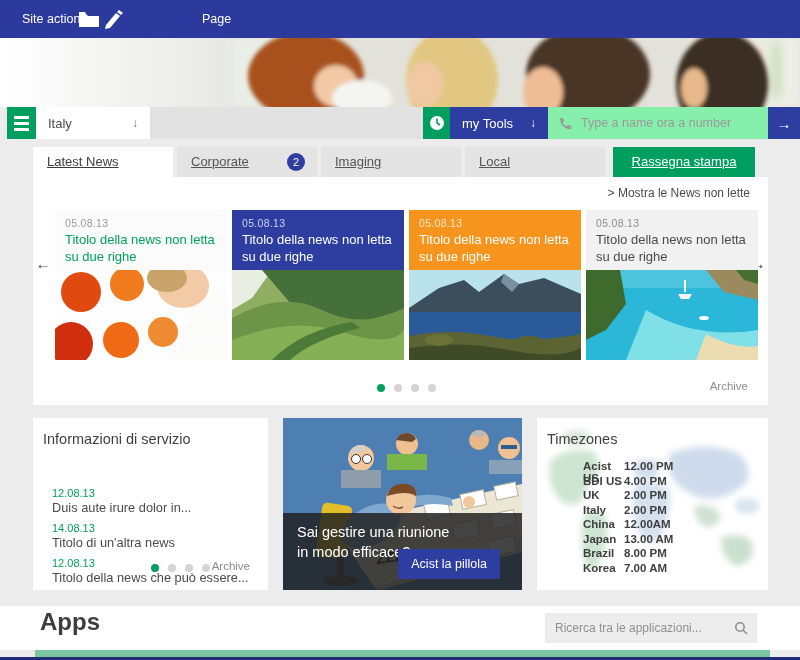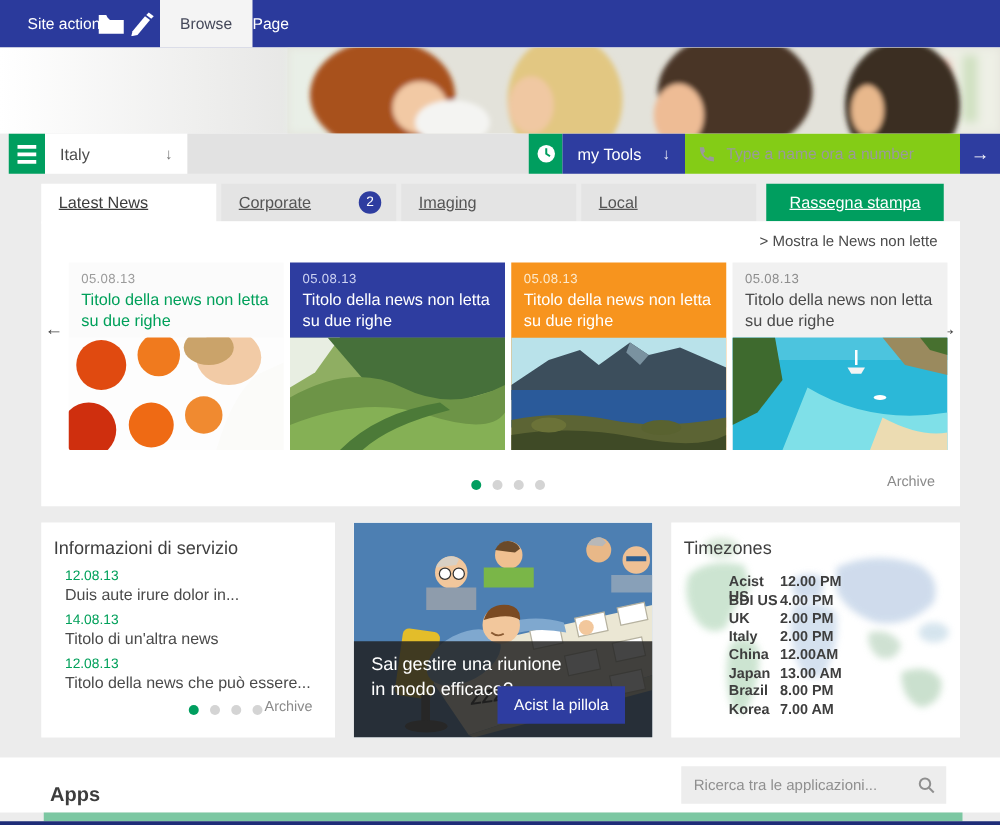--- a/index.html
+++ b/index.html
@@ -18,21 +18,21 @@
   .banner { position:absolute; left:0; top:38px; width:800px; height:69px; overflow:hidden; background:#f2f2f2; }
 
   
   .navrow { position:absolute; left:0; top:107px; width:800px; height:32px; }
   .hamburger { position:absolute; left:7px; top:0; width:29px; height:32px; background:#009e5f; cursor:pointer; display:flex; flex-direction:column; justify-content:center; align-items:center; gap:3px; }
   .hamburger span { display:block; width:15px; height:3px; background:#fff; }
   .loc-dd { position:absolute; left:36px; top:0; width:114px; height:32px; background:#fff; display:flex; align-items:center; justify-content:space-between; padding:0 12px; font-size:13px; color:#4c4c4c; cursor:pointer; }
   .nav-fill { position:absolute; left:150px; top:0; width:273px; height:32px; background:#e2e2e2; }
   .clock-btn { position:absolute; left:423px; top:0; width:27px; height:32px; background:#009e5f; cursor:pointer; display:flex; align-items:center; justify-content:center; }
   .tools-dd { position:absolute; left:450px; top:0; width:98px; height:32px; background:#2e3da0; color:#fff; display:flex; align-items:center; justify-content:space-between; padding:0 12px; font-size:13px; cursor:pointer; }
-  .dial { position:absolute; left:548px; top:0; width:220px; height:32px; background:#84cc16; display:flex; align-items:center; }
+  .dial { position:absolute; left:548px; top:0; width:220px; height:32px; background:#86efac; display:flex; align-items:center; }
   .dial svg { margin-left:10px; }
   .dial input { flex:1; border:0; background:transparent; outline:none; font-size:12.5px; color:#555; padding:0 8px; font-family:"Liberation Sans",sans-serif; }
   .dial input::placeholder { color:#9a9a9a; }
   .go-btn { position:absolute; left:768px; top:0; width:32px; height:32px; background:#2e3da0; color:#fff; border:0; font-size:15px; cursor:pointer; }
 
   
   .tabrow { position:absolute; left:0; top:147px; width:800px; height:30px; }
   .stab { position:absolute; top:0; height:30px; line-height:30px; padding-left:14px; font-size:13px; color:#555; background:#e4e4e4; cursor:pointer;text-decoration:underline; }
   .stab.active { background:#fff; height:32px; color:#3c3c3c; }
   .stab .badge { position:absolute; right:12px; top:6px; width:18px; height:18px; border-radius:50%; background:#2e3da0; color:#fff; font-size:11px; line-height:18px; text-align:center; }
@@ -58,41 +58,41 @@
   .news-dots { left:344px; top:207px; }
   .archive { font-size:11.5px; color:#8a8a8a; cursor:pointer; }
   .news-archive { position:absolute; right:20px; top:203px; }
 
   
   .panel { position:absolute; top:418px; height:172px; background:#fff; }
   .p-info { left:33px; width:235px; }
   .p-pill { left:283px; width:239px; overflow:hidden; cursor:pointer; }
   .p-tz   { left:537px; width:231px; }
   .p-title { font-size:14.5px; color:#3f3f3f; padding:13px 0 0 10px; }
-  .info-list { padding:8px 0 0 19px; }
+  .info-list { padding:8px 0 0 19px;margin-top:32px; }
   .info-item { margin-bottom:7px; cursor:pointer; }
   .info-item .d { font-size:11px; color:#00a05a; }
   .info-item .t { font-size:12.8px; color:#4a4a4a; margin-top:1px; }
   .info-dots { left:118px; top:146px; }
   .info-archive { position:absolute; right:18px; top:142px; }
 
   .pill-img { position:absolute; left:0; top:0; width:239px; height:172px; }
   .pill-overlay { position:absolute; left:0; bottom:0; width:239px; height:77px; background:rgba(32,32,32,.84); }
   .pill-q { color:#fff; font-size:14.5px; line-height:1.35; padding:10px 0 0 14px; }
   .pill-btn { position:absolute; right:22px; bottom:11px; background:#2e3da0; color:#fff; border:0; font-size:12.5px; padding:8px 13px; cursor:pointer; font-family:"Liberation Sans",sans-serif; }
 
   .tz-map { position:absolute; left:0; top:0; width:231px; height:172px; }
   .tz-rows { position:absolute; left:0; top:42px; width:231px; }
   .tz-row { display:flex; height:14.5px; font-size:11.5px; color:#3e3e3e; font-weight:bold; }
   .tz-row .z { width:87px; padding-left:46px; }
   .tz-row .tm { }
 
   
   .apps-bar { position:absolute; left:0; top:606px; width:800px; height:44px; background:#fff; }
-  .apps-title { position:absolute; left:40px; top:22px; font-size:16px; color:#3d3d3d; font-weight:bold; }
+  .apps-title { position:absolute; left:40px; top:2px; font-size:24px; color:#3d3d3d; font-weight:bold; }
   .apps-search { position:absolute; left:545px; top:7px; width:212px; height:30px; background:#ededed; display:flex; align-items:center; }
   .apps-search input { flex:1; border:0; background:transparent; outline:none; font-size:12px; color:#666; padding:0 10px; font-family:"Liberation Sans",sans-serif; }
   .apps-search input::placeholder { color:#8f8f8f; }
   .apps-search .mag { margin-right:9px; cursor:pointer; display:flex; }
 
   .green-bar { position:absolute; left:35px; top:650px; width:735px; height:7px; background:#7cc7a2; }
   .navy-line { position:absolute; left:0; top:657px; width:800px; height:3px; background:#1e2c77; }
 </style>
 </head>
 <body>
@@ -103,23 +103,20 @@
     <div class="site-actions">
       <span>Site actions</span>
     </div>
     <svg class="ribbon-icon" style="left:78px" viewBox="0 0 22 20">
       <path d="M1 5 h7 l2 2 h11 v11 h-20 z M1 5 v-2 h6 l1 2" fill="#fff"></path>
     </svg>
     <svg class="ribbon-icon" style="left:102px" viewBox="0 0 22 20">
       <path d="M4 16 L14 4 L18 7 L8 19 L3 20 Z" fill="#fff"></path>
         <path d="M15 3 L17 1 L21 4 L19 6 Z" fill="#fff"></path>
     </svg>
-    <div class="ribbon-tab active" style="left:128px">
-      <span>Browse</span>
-    </div>
     <div class="ribbon-tab" style="left:186px">
       <span>Page</span>
     </div>
   </div>
 
   <div class="banner">
     <svg width="800" height="69" viewBox="0 0 800 69">
       <defs>
         <linearGradient id="bgL" x1="0" y1="0" x2="1" y2="0">
           <stop offset="0" stop-color="#ffffff"></stop>

